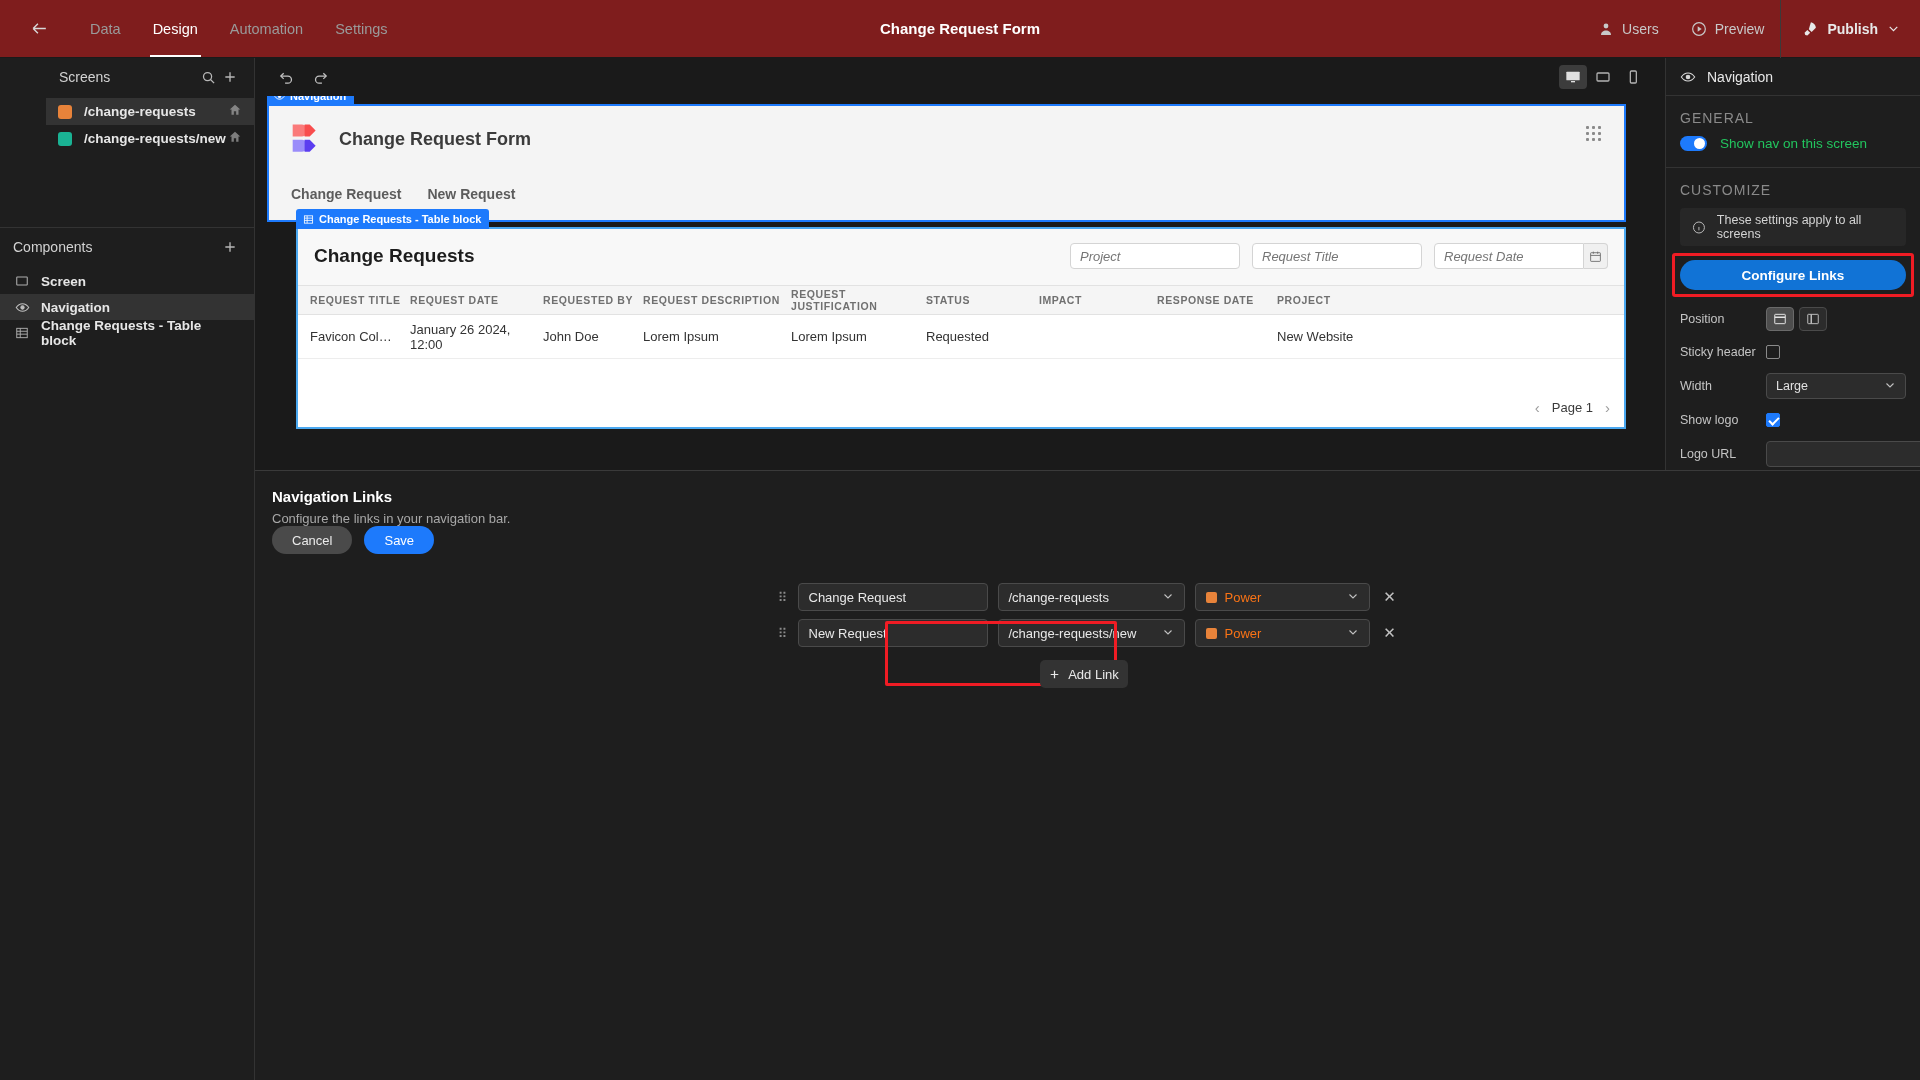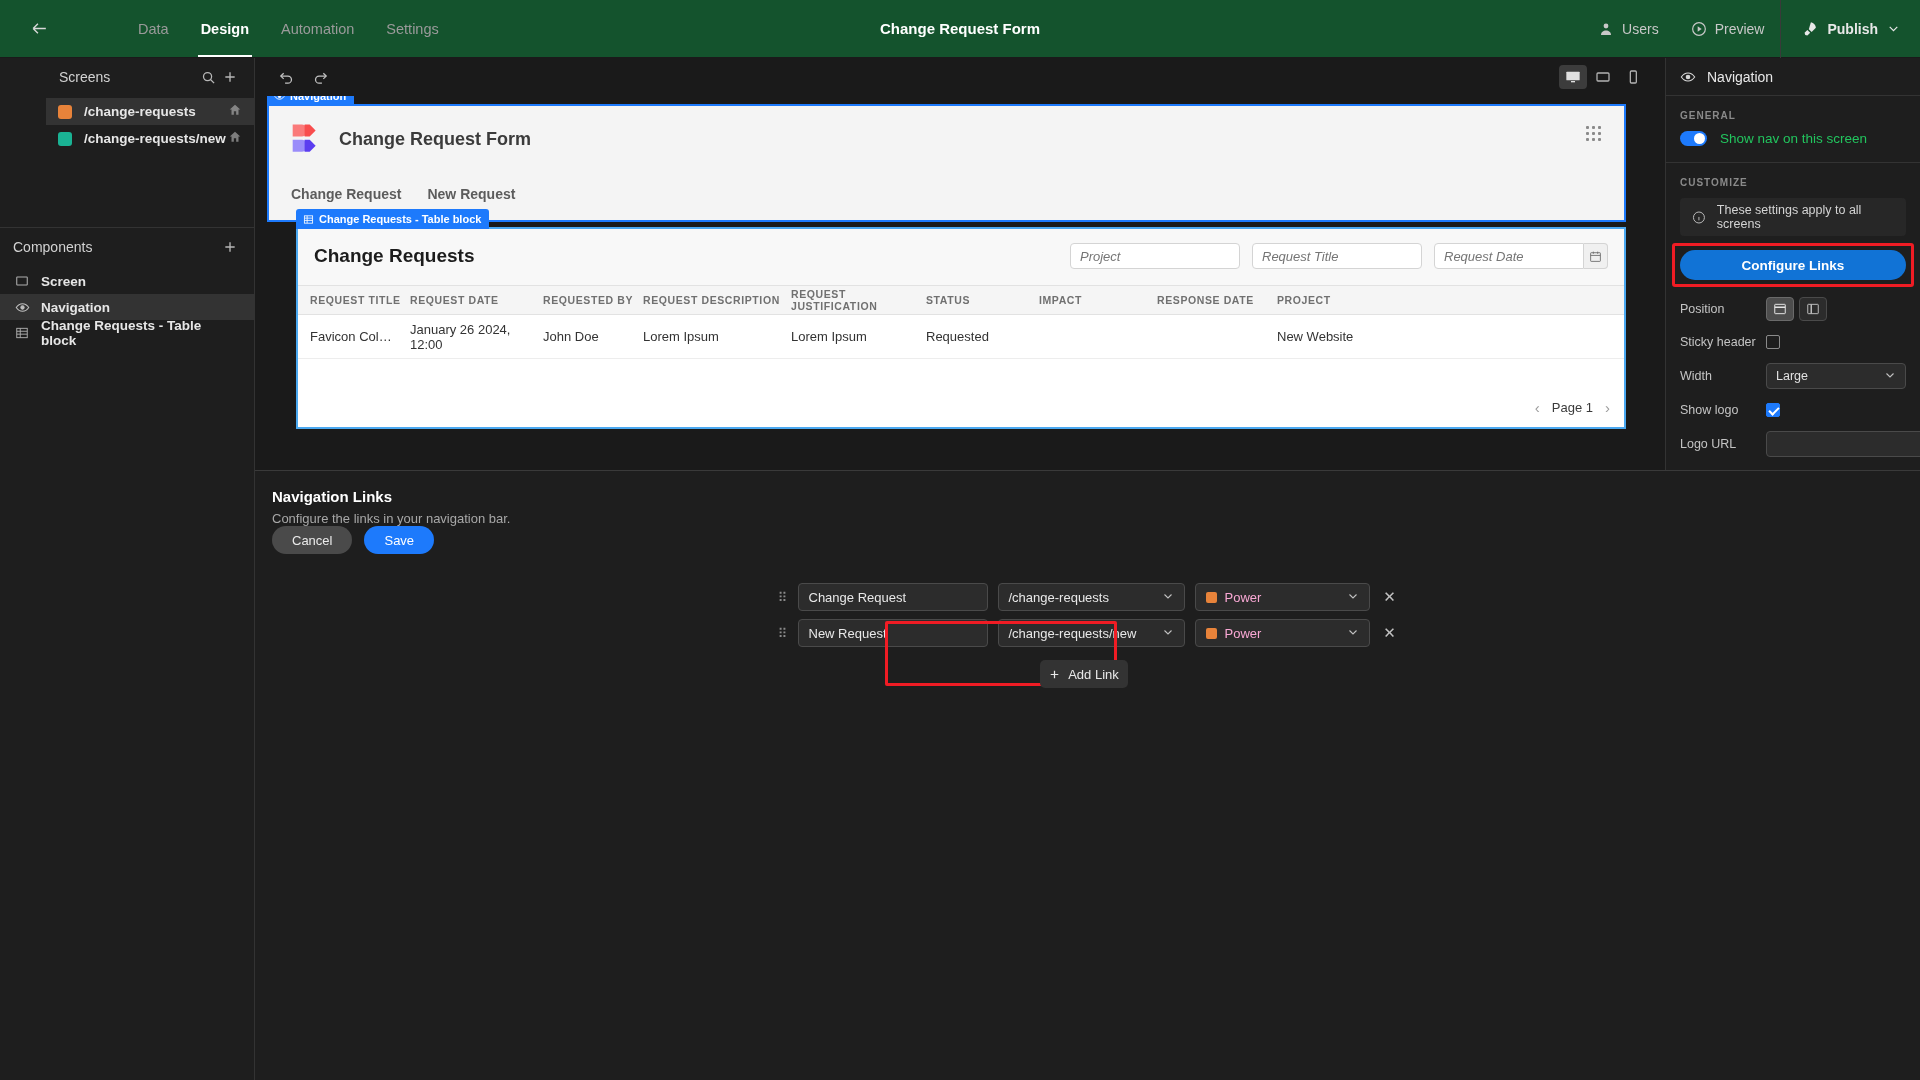--- a/index.html
+++ b/index.html
@@ -6,34 +6,34 @@
   html, body {
     width: 1920px; height: 1080px;
     background: #1a1a1a;
     font-family: "Liberation Sans", sans-serif;
     overflow: hidden;
   }
   .app { position: relative; width: 1920px; height: 1080px; display: flex; flex-direction: column; }
 
   
   .topbar {
-    height: 58px; background: #14532d; display: flex; align-items: center;
-    flex: 0 0 58px; position: relative; border-bottom: 1px solid #1a1a1a; gap: 48px;
+    height: 58px; background: #7f1d1d; display: flex; align-items: center;
+    flex: 0 0 58px; position: relative; border-bottom: 1px solid #1a1a1a;
   }
   .back-btn {
     width: 30px; height: 30px; margin-left: 24px; display: flex;
     align-items: center; justify-content: center; cursor: pointer;
   }
   .back-btn svg { width: 19px; height: 19px; }
   .top-tabs { display: flex; align-items: center; height: 100%; margin-left: 20px; gap: 0; }
   .top-tab {
     position: relative; height: 100%; display: flex; align-items: center;
     padding: 0 16px; color: #9a9a9a; font-size: 14.5px; cursor: pointer;
   }
-  .top-tab.active { color: #ffffff; font-weight: bold; }
+  .top-tab.active { color: #ffffff; font-weight: normal; }
   .top-tab.active::after {
     content: ""; position: absolute; bottom: 0; left: 13px; right: 13px;
     height: 2px; background: #ffffff;
   }
   .top-title {
     position: absolute; left: 0; right: 0; text-align: center;
     color: #fff; font-size: 15px; font-weight: bold; pointer-events: none;
   }
   .top-right { margin-left: auto; display: flex; align-items: center; height: 100%; }
   .top-action {
@@ -204,21 +204,21 @@
     font-family: "Liberation Sans", sans-serif;
   }
   .sel {
     width: 187px; height: 28px; background: #2c2c2c; border: 1px solid #4a4a4a;
     border-radius: 4px; color: #e8e8e8; font-size: 13px; padding: 0 10px;
     display: flex; align-items: center; cursor: pointer;
   }
   .sel .chev { margin-left: auto; }
   .sel-role {
     width: 175px; height: 28px; background: #2c2c2c; border: 1px solid #4a4a4a;
-    border-radius: 4px; color: #f9a8d4; font-size: 13px; padding: 0 10px;
+    border-radius: 4px; color: #f97316; font-size: 13px; padding: 0 10px;
     display: flex; align-items: center; gap: 8px; cursor: pointer;
   }
   .role-dot { width: 11px; height: 11px; border-radius: 2px; flex: 0 0 11px; }
   .x-btn { width: 20px; color: #c2c2c2; font-size: 15px; text-align: center; cursor: pointer; }
   .add-link {
     margin: 10px auto 0 auto; width: 88px; height: 28px; border-radius: 5px;
     background: #333333; color: #e8e8e8; font-size: 13px; display: flex;
     align-items: center; justify-content: center; gap: 7px; cursor: pointer;
     position: relative; left: -4px;
   }
@@ -230,21 +230,21 @@
   
   .right-panel {
     width: 255px; flex: 0 0 255px; background: #1e1e1e;
     border-left: 1px solid #333; display: flex; flex-direction: column;
   }
   .rp-head {
     height: 38px; display: flex; align-items: center; gap: 11px; padding: 0 14px;
     color: #e8e8e8; font-size: 14px; border-bottom: 1px solid #333;
   }
   .rp-section-title {
-    font-size: 10px; color: #8a8a8a; letter-spacing: 1px; font-weight: bold;
+    font-size: 14px; color: #8a8a8a; letter-spacing: 1px; font-weight: normal;
     padding: 14px 14px 10px 14px;
   }
   .rp-general { border-bottom: 1px solid #333; padding-bottom: 16px; }
   .toggle-row { display: flex; align-items: center; gap: 13px; padding: 0 14px; }
   .toggle {
     width: 27px; height: 15px; border-radius: 8px; background: #1d7afc;
     position: relative; cursor: pointer; flex: 0 0 27px;
   }
   .toggle i {
     position: absolute; right: 2px; top: 2px; width: 11px; height: 11px;

